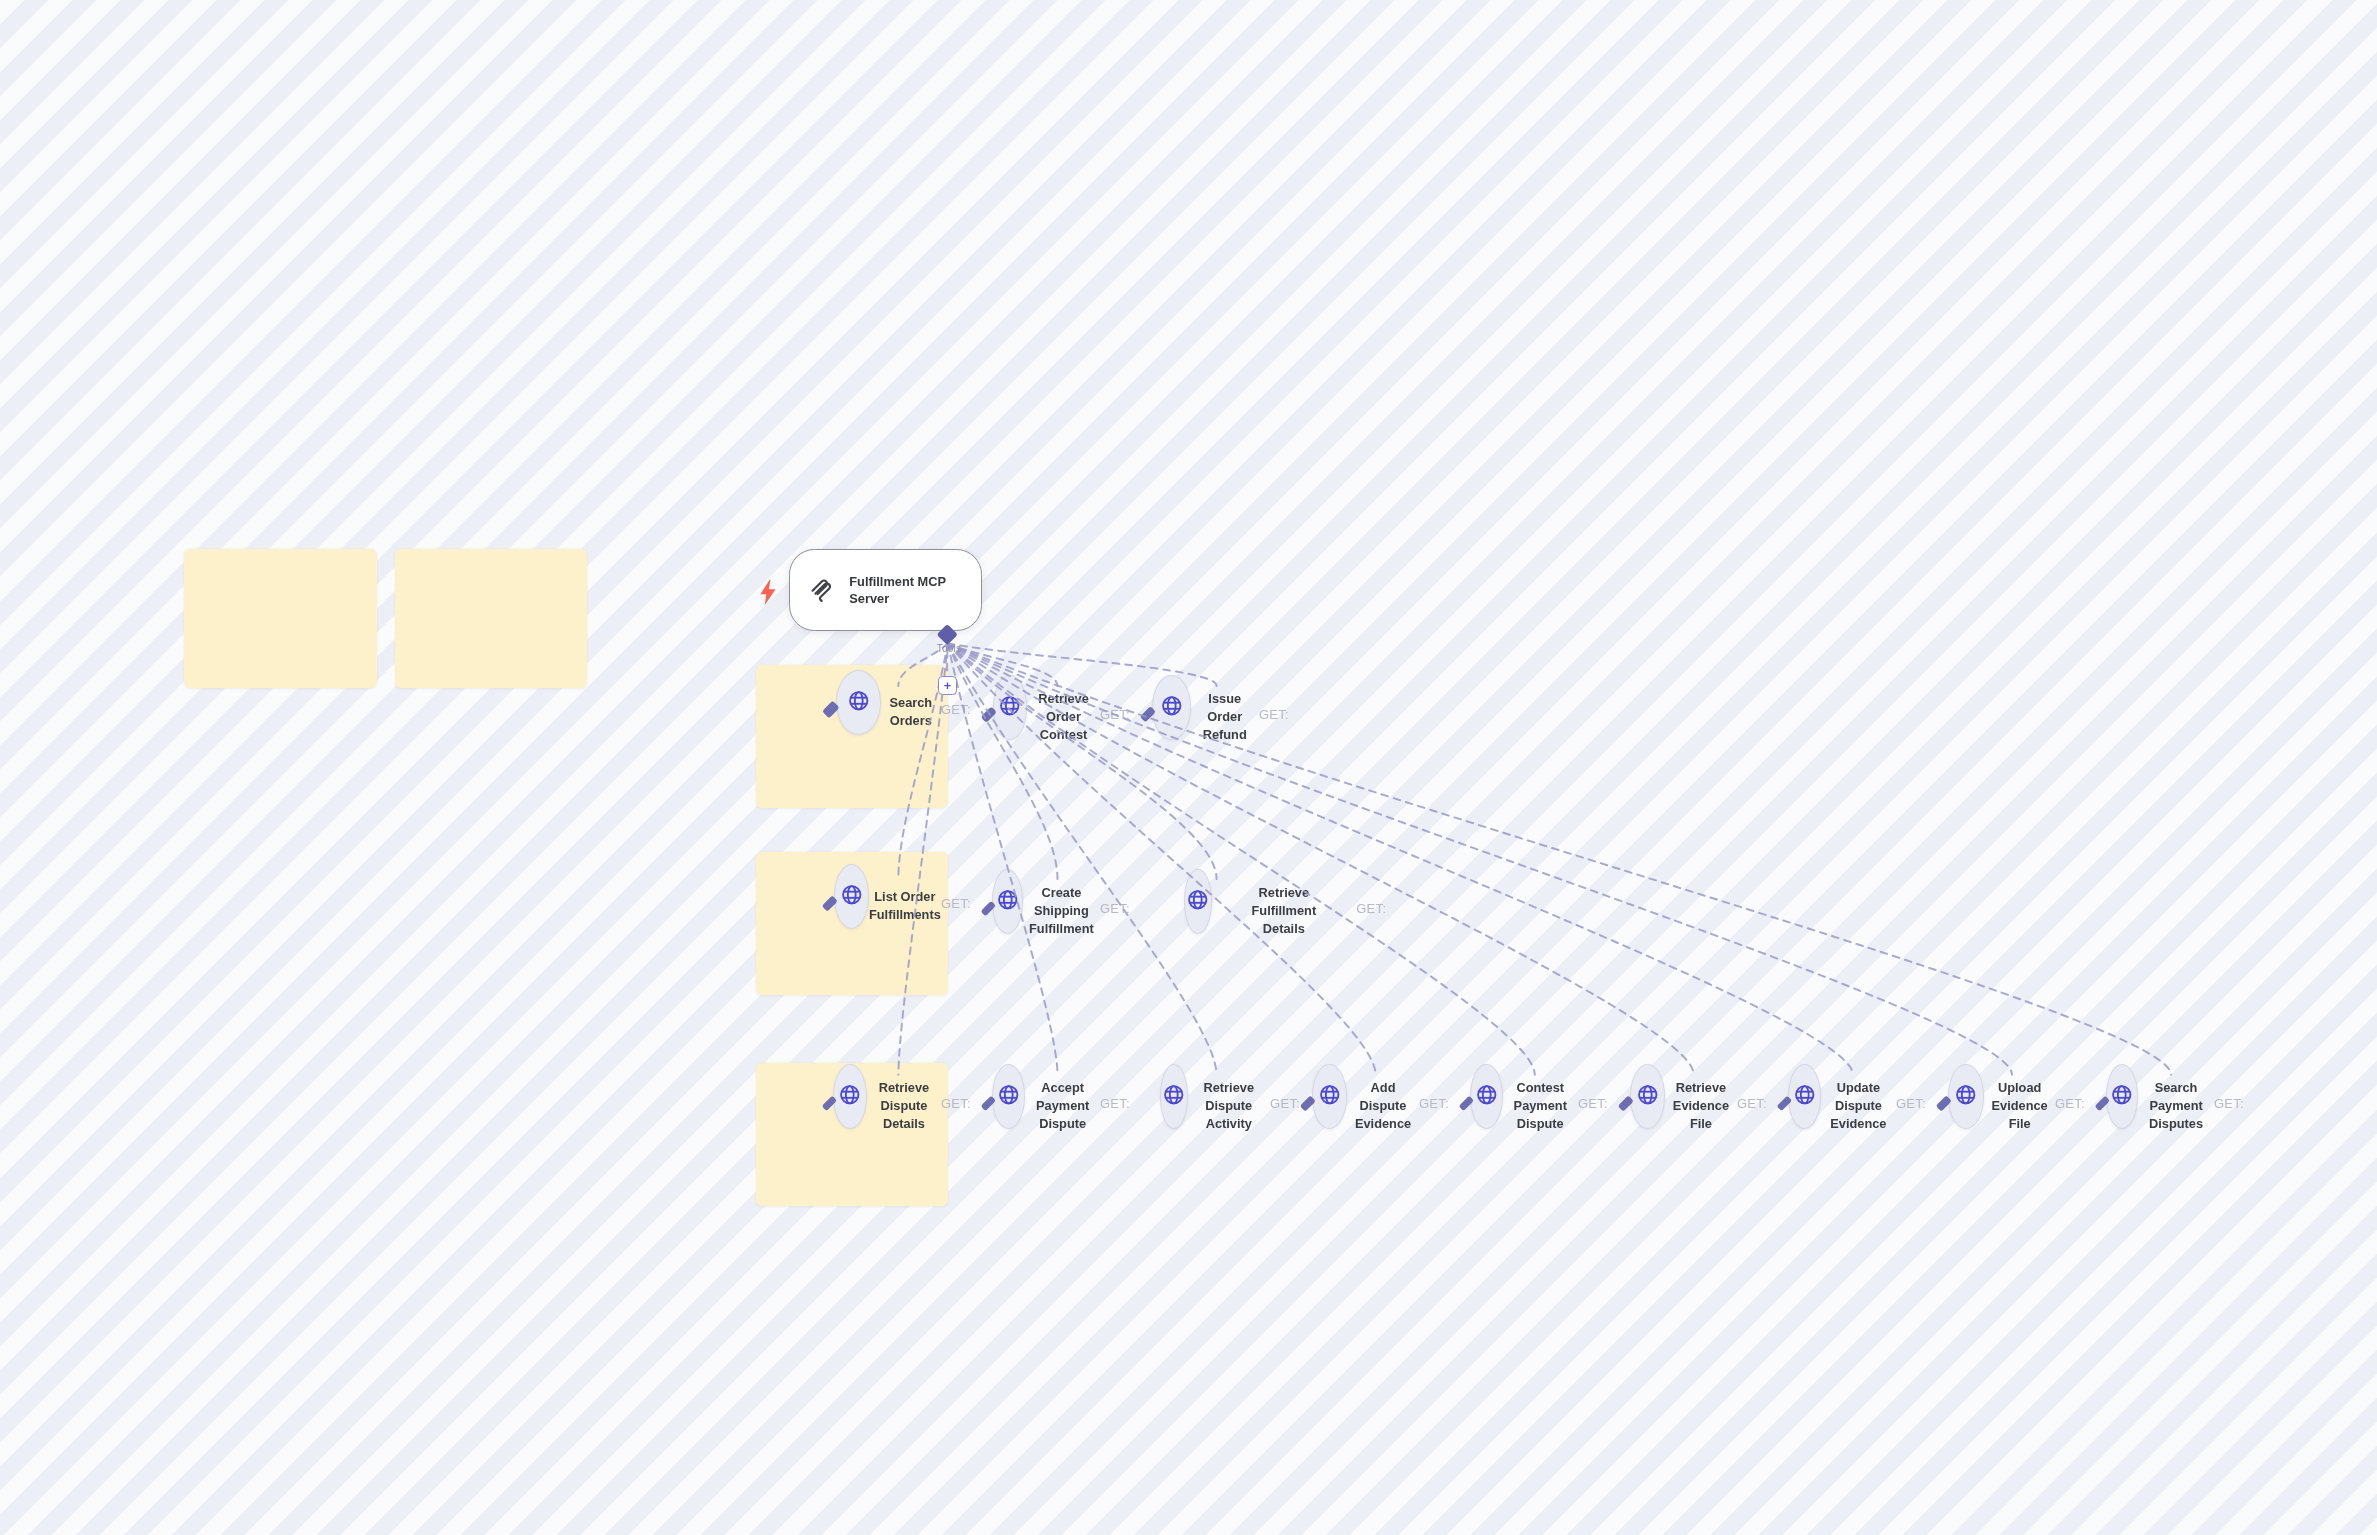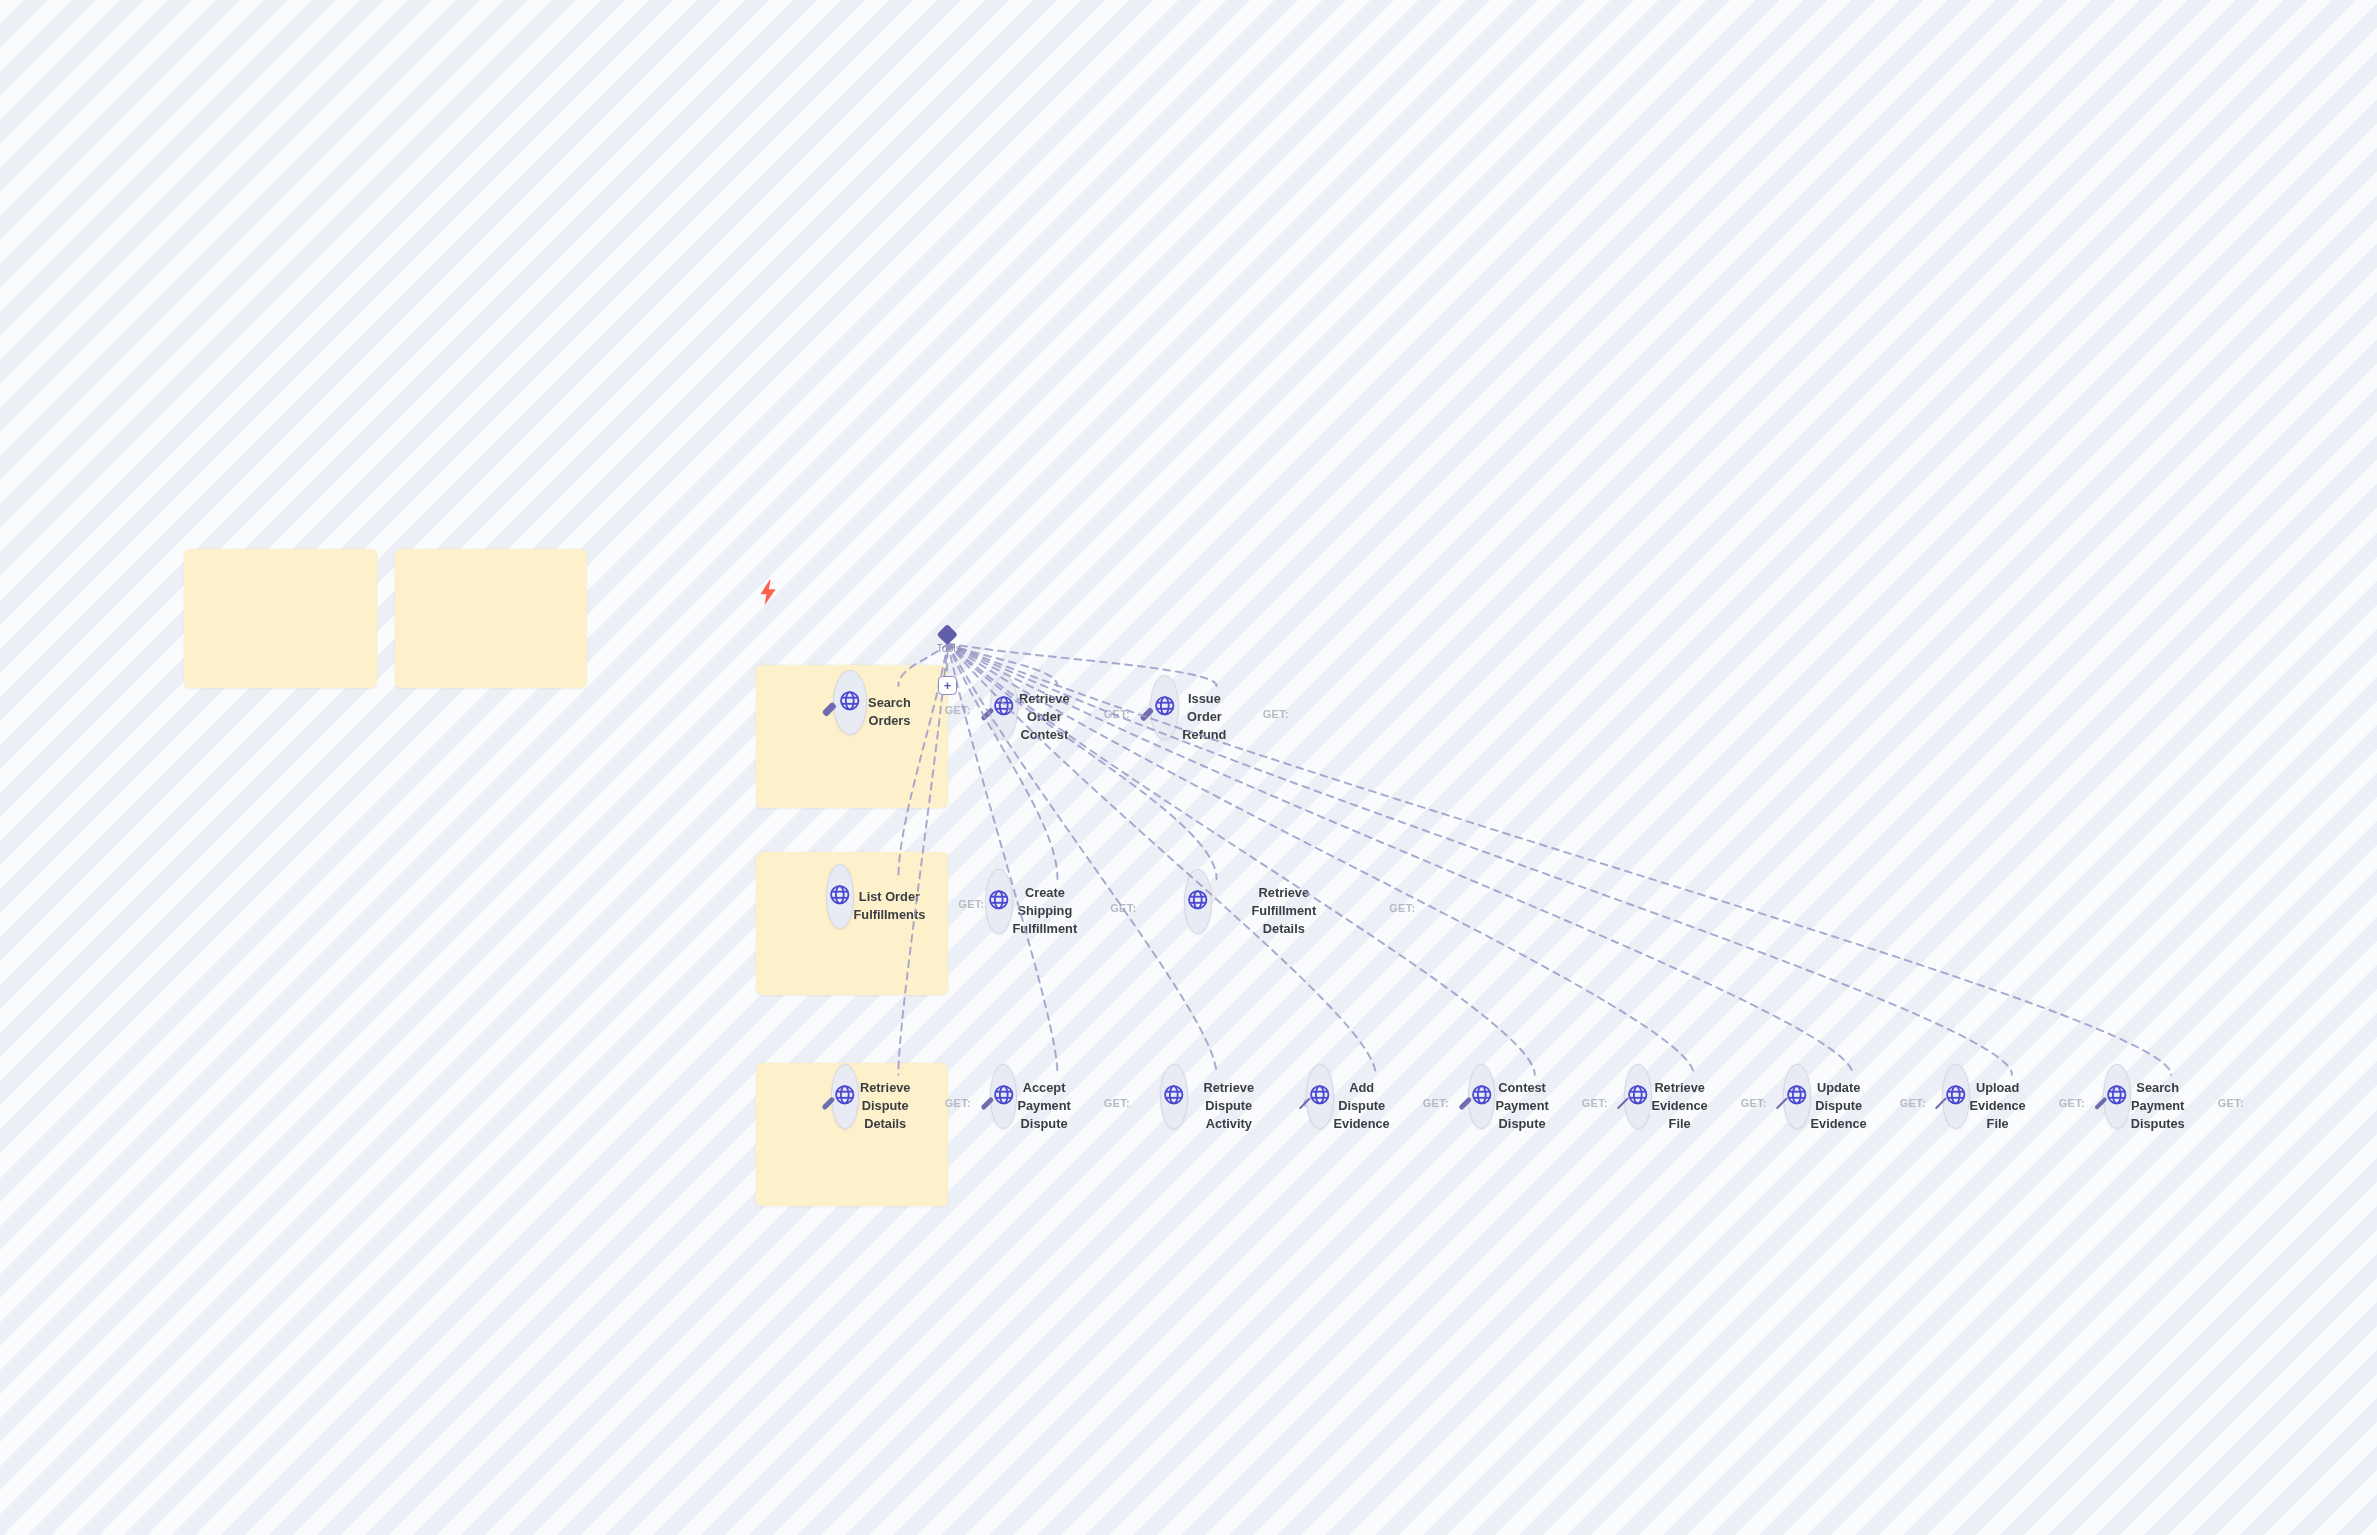--- a/index.html
+++ b/index.html
@@ -59,22 +59,22 @@
     background:#e9ebf4;border:1.3px solid #d5d7e4;
     box-shadow:0 0.9px 2.6px rgba(90,90,130,0.10);
     display:flex;align-items:center;justify-content:center;
     margin-top:-12px;box-sizing:border-box;
   }
   .tool .label{
     margin-top:7.7px;max-width:129px;text-align:center;
     font-size:12.8px;font-weight:700;color:#3a3d42;line-height:1.42;
   }
   .tool .method{
-    margin-top:2.6px;text-align:center;font-size:11px;font-weight:700;
-    color:#b7b9c4;letter-spacing:0.3px;margin-left:33px;
+    margin-top:2.6px;text-align:center;font-size:13px;font-weight:400;
+    color:#b7b9c4;letter-spacing:0.3px;
   }
 </style>
 </head>
 <body>
 
 <div class="canvas">
 
   <svg id="edges" width="2377" height="1536" viewBox="0 0 2794 1805">
       <line x1="1114" y1="750" x2="1113" y2="793"></line>
       <path d="M 1114 756 C 1096.6 773.5, 1056 783.5, 1056 806"></path>
@@ -99,20 +99,30 @@
   <div class="sticky" style="left:756px;top:665px;width:192px;height:143px"></div>
   <div class="sticky" style="left:756px;top:852px;width:192px;height:143px"></div>
   <div class="sticky" style="left:756px;top:1063px;width:192px;height:143px"></div>
 
   <div class="bolt">
     <svg width="24" height="27" viewBox="0 0 28 32">
       <path d="M16 1 L5 18 h7 L10 31 L23 12 h-8 L17 1 Z" fill="#ff6150"></path>
     </svg>
   </div>
 
+  <div class="server-node">
+    <span>
+      <svg width="32" height="32" viewBox="0 0 38 38" fill="none" stroke="#43444a" stroke-width="2.6" stroke-linecap="round" stroke-linejoin="round">
+        <path d="M9 21 L20 10 a3.6 3.6 0 0 1 5.1 5.1 L15 25"></path>
+        <path d="M12.5 24.5 L23.5 13.5 a3.6 3.6 0 0 1 5.1 5.1 L18.5 28.5 a2.4 2.4 0 0 0 0 3.4 l1.2 1.2"></path>
+        <path d="M16.5 21.5 L24.6 13.4"></path>
+      </svg>
+    </span>
+    <span class="title">Fulfillment MCP Server</span>
+  </div>
 
   <span class="diamond server-port"></span>
   <div class="port-label">Tools</div>
   <div class="add-btn">+</div>
 
 <div class="tool" style="left: 826px; top: 682px;">
       <span class="diamond"></span>
       <div class="circle">
         <span>
           <svg width="25.5" height="25.5" viewBox="0 0 30 30" fill="none" stroke="#4b48d2" stroke-width="2.2">

